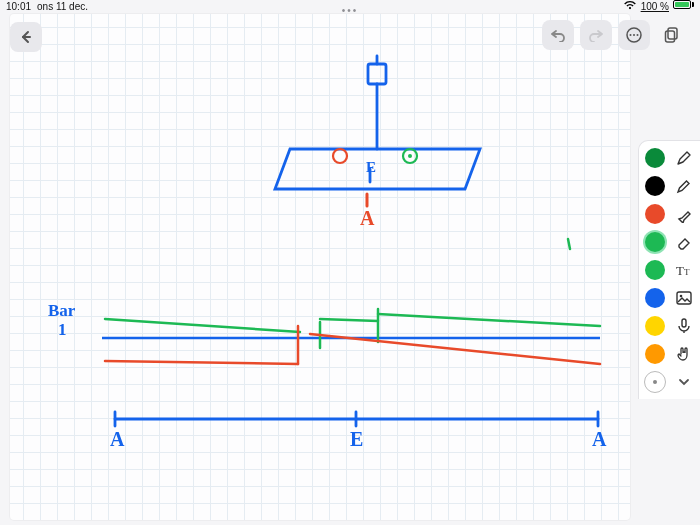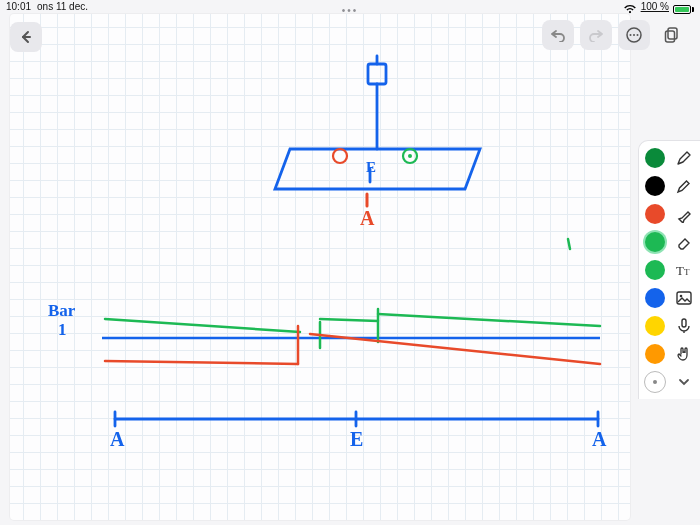--- a/index.html
+++ b/index.html
@@ -24,21 +24,21 @@
     user-select: none;
   }
 
   
   .statusbar {
     position: absolute; left: 0; top: 0; width: 100%; height: 21px;
     font-size: 10px; line-height: 14px;
     padding: 0 6px;
   }
   .sb-left { position:absolute; left:6px; top:0; display:flex; gap:6px;}
-  .sb-right { position:absolute; right:6px; top:0; display:flex; gap:4px; align-items:flex-end;text-decoration:underline;}
+  .sb-right { position:absolute; right:6px; top:0; display:flex; gap:4px; align-items:flex-start;text-decoration:underline;}
   .wifi-icon svg { display:block; }
   .battery {
     display:inline-flex; align-items:center; gap:1px;
   }
   .battery .shell {
     width:18px; height:9px; border:1px solid #000; border-radius:2px; position:relative;
   }
   .battery .fill { position:absolute; left:1px; top:1px; bottom:1px; right:1px; background:#34c759; border-radius:1px;}
   .battery .tip { width:2px; height:5px; background:#000; border-radius:0 1px 1px 0;}
 

